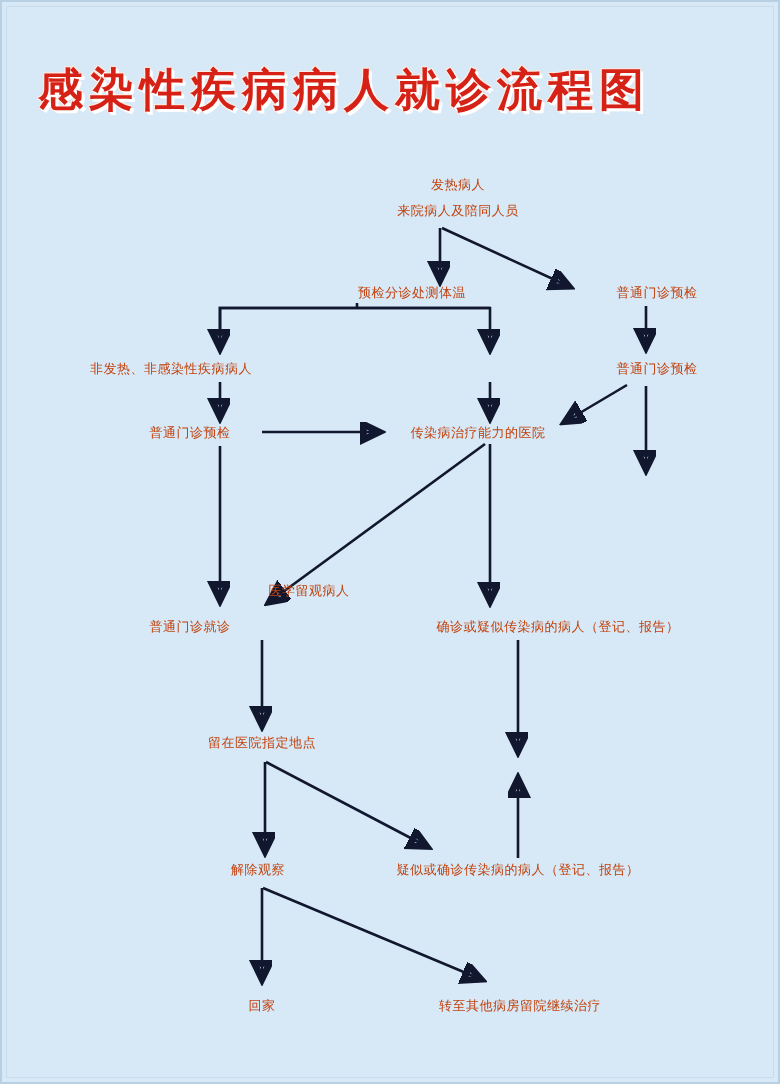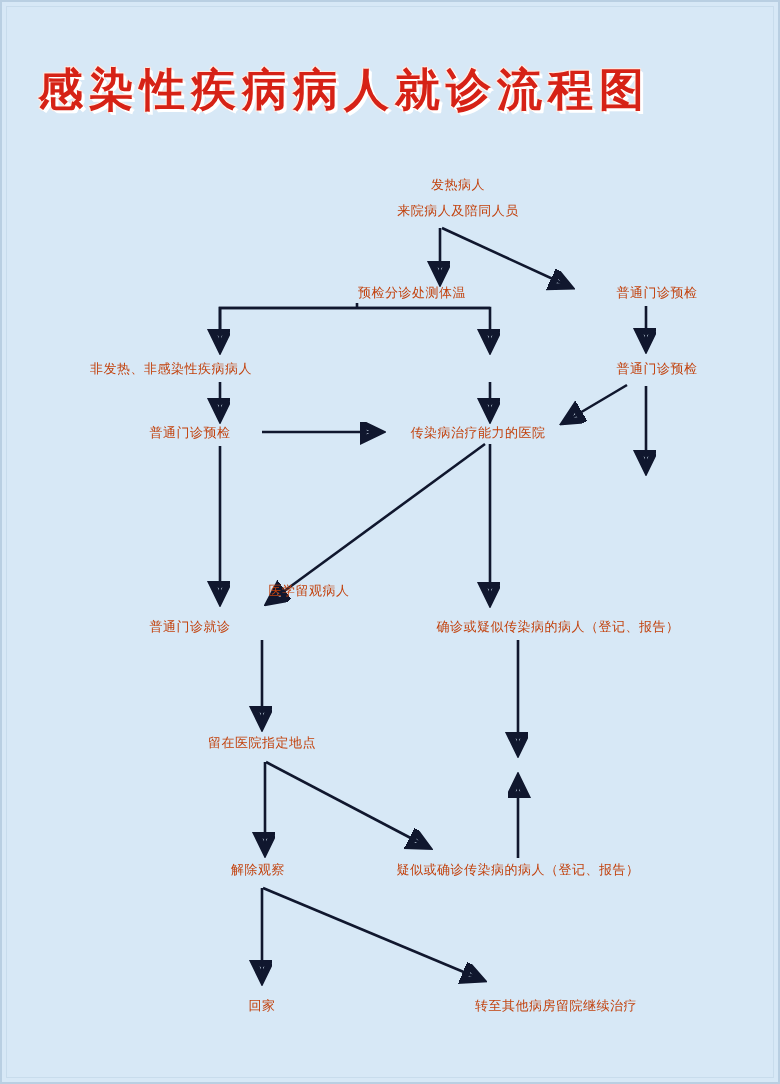--- a/index.html
+++ b/index.html
@@ -158,15 +158,15 @@
 
   <div class="node center" style="left:262px; top:730px;">留在医院指定地点</div>
 
 
   <div class="node center" style="left:258px; top:857px;">解除观察</div>
 
   <div class="node center" style="left:518px; top:857px;">疑似或确诊传染病的病人（登记、报告）</div>
 
   <div class="node center" style="left:262px; top:993px;">回家</div>
 
-  <div class="node center" style="left:520px; top:993px;margin-left:36px;">转至其他病房留院继续治疗</div>
+  <div class="node center" style="left:520px; top:993px;">转至其他病房留院继续治疗</div>
 
 </div>
 
 </body></html>

